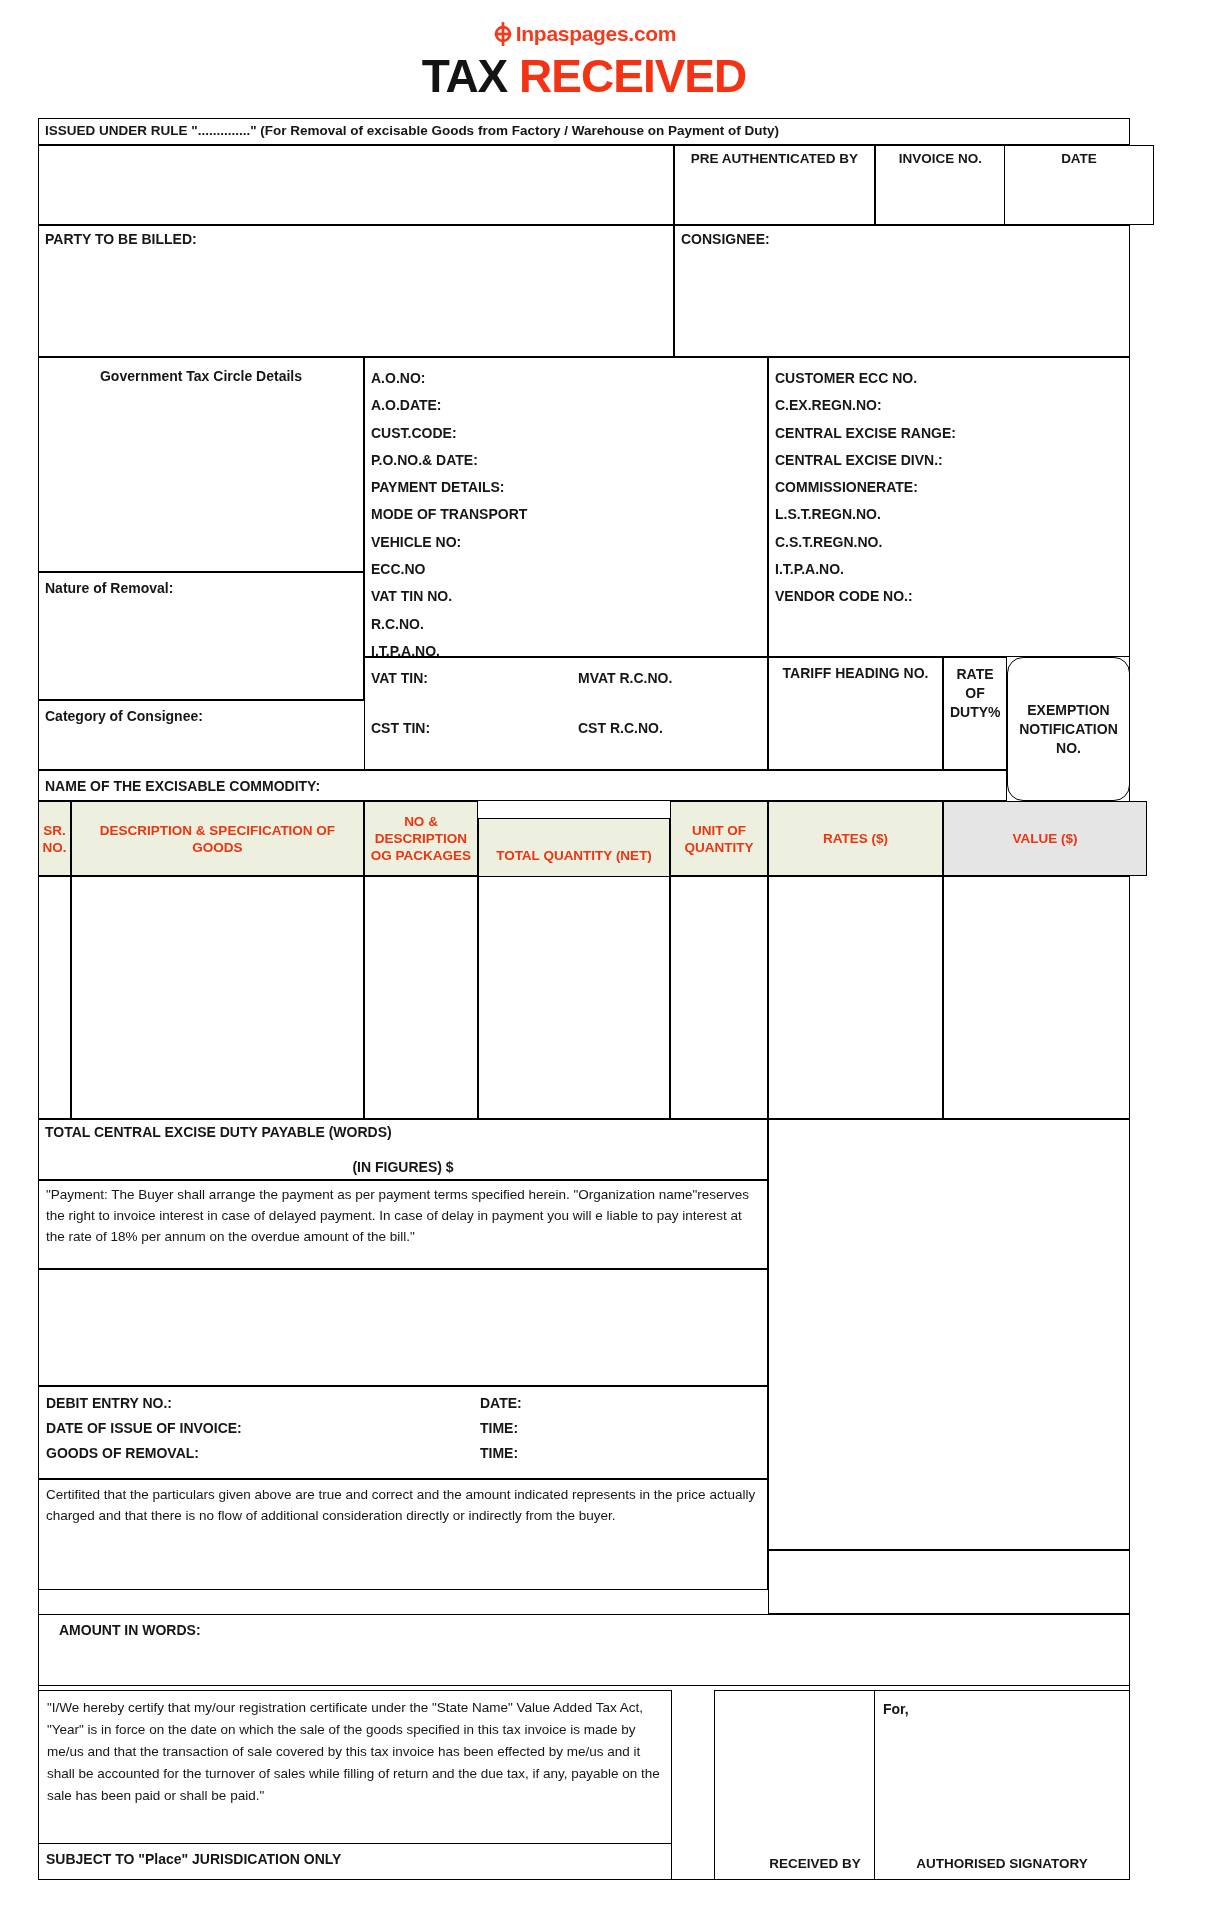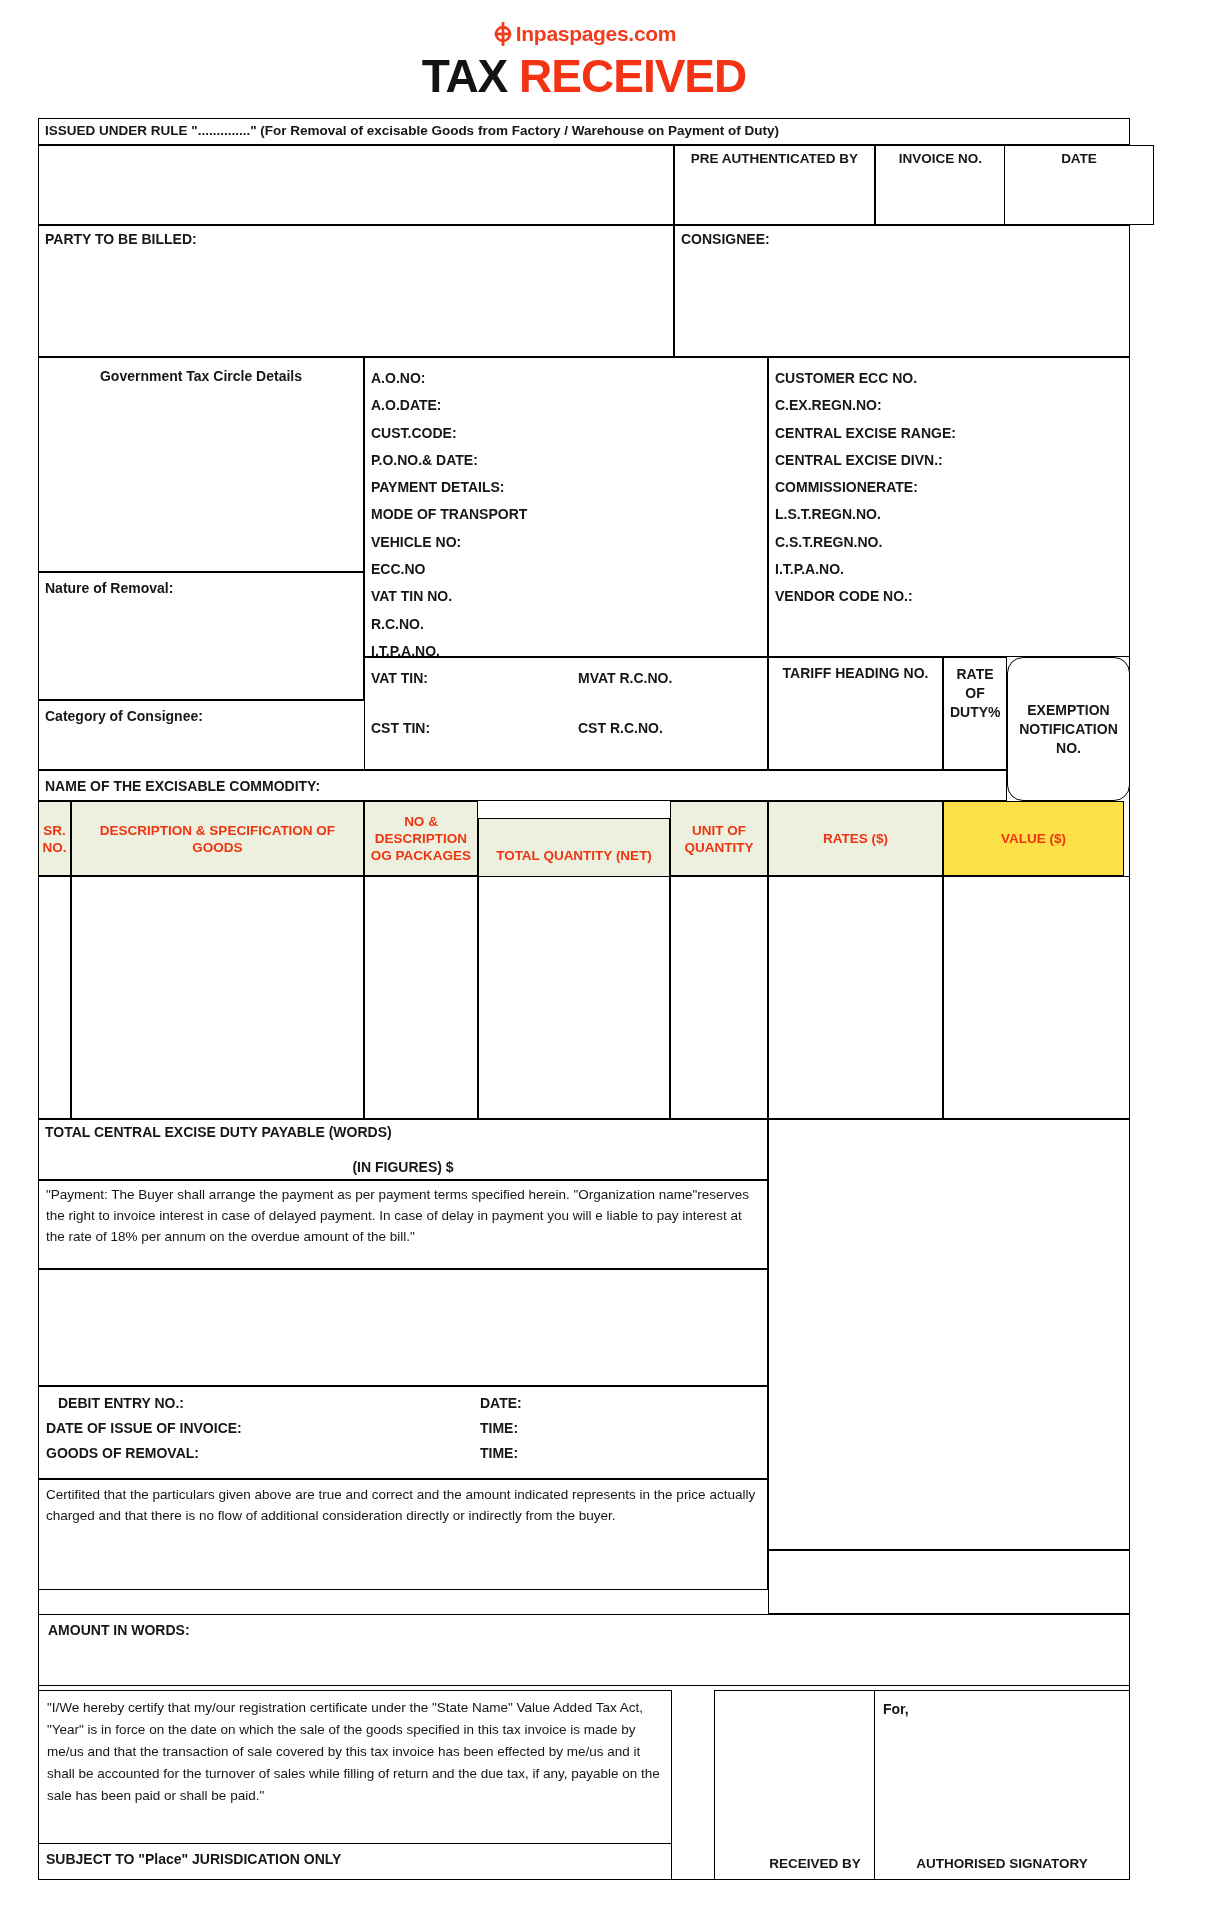--- a/index.html
+++ b/index.html
@@ -90,54 +90,54 @@
 <div class="cell lbl tc" style="left:1007px;top:657px;width:123px;height:144px;display:flex;align-items:center;justify-content:center;line-height:19px;padding:12px 8px;border-radius:16px;">EXEMPTION NOTIFICATION NO.</div>
 
 <div class="cell lbl" style="left:38px;top:770px;width:969px;height:31px;display:flex;align-items:center;padding-left:6px;">NAME OF THE EXCISABLE COMMODITY:</div>
 
 <div class="cell goods-h" style="left:38px;top:801px;width:33px;height:75px;background:#edf0de;color:#ee3511;">SR. NO.</div>
 <div class="cell goods-h" style="left:71px;top:801px;width:293px;height:75px;background:#edf0de;color:#ee3511;">DESCRIPTION &amp; SPECIFICATION OF GOODS</div>
 <div class="cell goods-h" style="left:364px;top:801px;width:114px;height:75px;background:#edf0de;color:#ee3511;">NO &amp; DESCRIPTION OG PACKAGES</div>
 <div class="cell goods-h" style="left:478px;top:801px;width:192px;height:75px;background:#edf0de;color:#ee3511;margin-top:17px;">TOTAL QUANTITY (NET)</div>
 <div class="cell goods-h" style="left:670px;top:801px;width:98px;height:75px;background:#edf0de;color:#ee3511;">UNIT OF QUANTITY</div>
 <div class="cell goods-h" style="left:768px;top:801px;width:175px;height:75px;background:#edf0de;color:#ee3511;">RATES ($)</div>
-<div class="cell goods-h" style="left:943px;top:801px;width:181px;height:75px;background:#fde047;color:#ee3511;">VALUE ($)</div>
+<div class="cell goods-h" style="left:943px;top:801px;width:204px;height:75px;background:#e5e5e5;color:#ee3511;">VALUE ($)</div>
 
 <div class="cell" style="left:38px;top:876px;width:33px;height:243px;"></div>
 <div class="cell" style="left:71px;top:876px;width:293px;height:243px;"></div>
 <div class="cell" style="left:364px;top:876px;width:114px;height:243px;"></div>
 <div class="cell" style="left:478px;top:876px;width:192px;height:243px;"></div>
 <div class="cell" style="left:670px;top:876px;width:98px;height:243px;"></div>
 <div class="cell" style="left:768px;top:876px;width:175px;height:243px;"></div>
 <div class="cell" style="left:943px;top:876px;width:187px;height:243px;"></div>
 
 <div class="cell" style="left:38px;top:1119px;width:730px;height:61px;">
   <div class="lbl" style="padding:4px 6px;">TOTAL CENTRAL EXCISE DUTY PAYABLE (WORDS)</div>
   <div class="abs lbl tc" style="left:0;right:0;bottom:4px;">(IN FIGURES) $</div>
 </div>
 
 <div class="cell para" style="left:38px;top:1180px;width:730px;height:89px;padding:3px 7px;">"Payment: The Buyer shall arrange the payment as per payment terms specified herein.  "Organization name"reserves the right to invoice interest in case of delayed payment. In case of delay in payment you will e liable to pay interest at the rate of 18% per annum on the overdue amount of the bill."</div>
 
 <div class="cell" style="left:38px;top:1269px;width:730px;height:117px;"></div>
 
 <div class="cell" style="left:38px;top:1386px;width:730px;height:93px;">
-  <div class="abs lbl" style="left:19px;top:8px;">DEBIT ENTRY NO.:</div>
+  <div class="abs lbl" style="left:7px;top:8px;">DEBIT ENTRY NO.:</div>
   <div class="abs lbl" style="left:441px;top:8px;">DATE:</div>
   <div class="abs lbl" style="left:7px;top:33px;">DATE OF ISSUE OF INVOICE:</div>
   <div class="abs lbl" style="left:441px;top:33px;">TIME:</div>
   <div class="abs lbl" style="left:7px;top:58px;">GOODS OF REMOVAL:</div>
   <div class="abs lbl" style="left:441px;top:58px;">TIME:</div>
 </div>
 
 <div class="cell para" style="left:38px;top:1479px;width:730px;height:111px;padding:4px 7px;">Certifited that the particulars given above are true and correct and the amount indicated represents in the price actually charged and that there is no flow of additional consideration directly or indirectly from the buyer.</div>
 
 <div class="cell" style="left:768px;top:1119px;width:362px;height:431px;"></div>
 <div class="cell" style="left:768px;top:1550px;width:362px;height:64px;"></div>
 
-<div class="cell lbl" style="left:38px;top:1614px;width:1092px;height:72px;padding:7px 9px;">AMOUNT IN WORDS:</div>
+<div class="cell lbl" style="left:38px;top:1614px;width:1092px;height:72px;padding:7px 20px;">AMOUNT IN WORDS:</div>
 
 <div class="cell" style="left:38px;top:1690px;width:634px;height:190px;">
   <div class="para" style="padding:6px 8px;line-height:22px;">"I/We hereby certify that my/our registration certificate under the "State Name" Value Added Tax Act, "Year" is in force on the date on which the sale of the goods specified in this tax invoice is made by me/us and that the transaction of sale covered by this tax invoice has been effected by me/us and it shall be accounted for the turnover of sales while filling of return and the due tax, if any, payable on the sale has been paid or shall be paid."</div>
   <div class="abs" style="left:0;right:0;top:152px;border-top:1px solid #000;"></div>
   <div class="abs lbl" style="left:7px;top:160px;">SUBJECT TO "Place" JURISDICATION ONLY</div>
 </div>
 <div class="cell" style="left:672px;top:1690px;width:202px;height:190px;margin-left:42px;">
   <div class="sig">RECEIVED BY</div>
 </div>
 <div class="cell" style="left:874px;top:1690px;width:256px;height:190px;">

